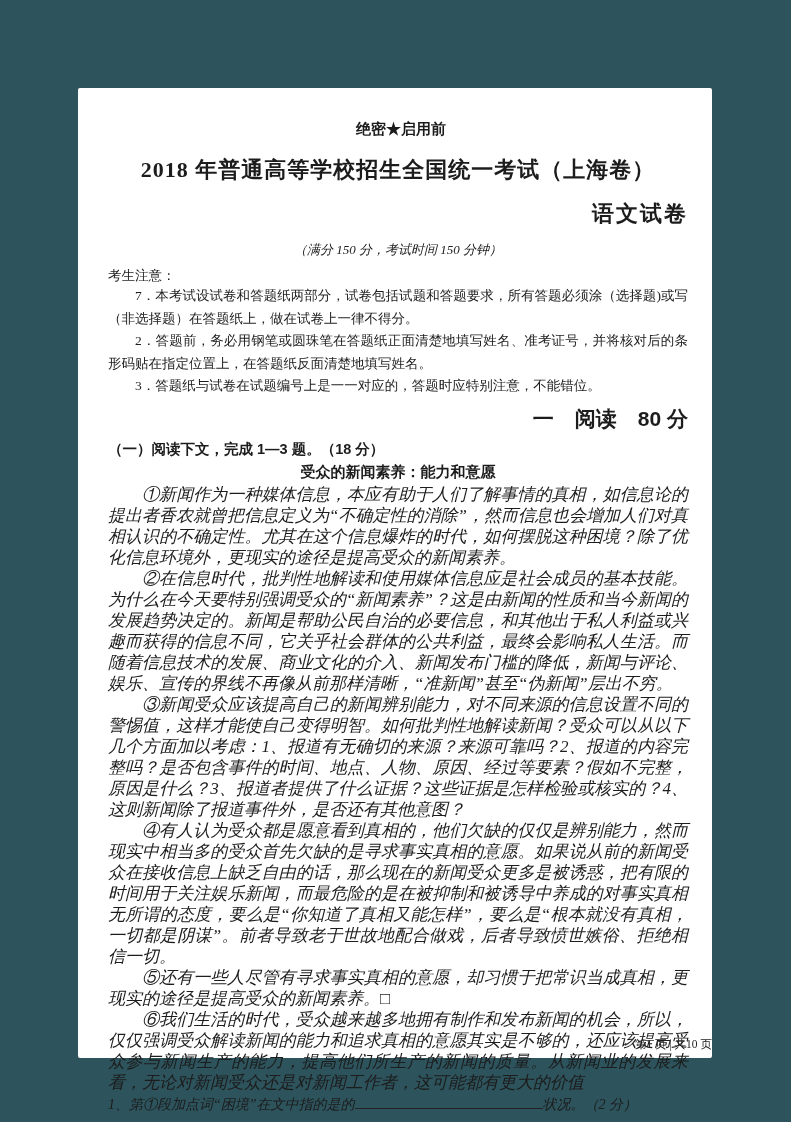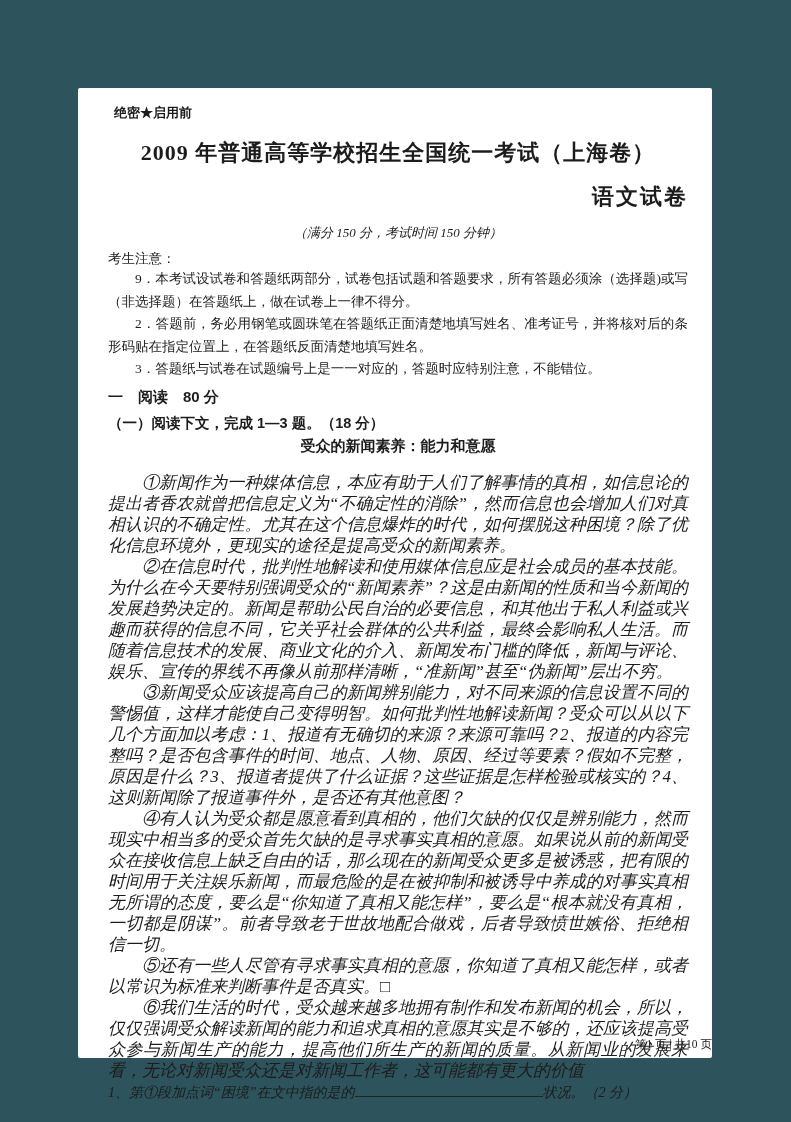--- a/index.html
+++ b/index.html
@@ -16,22 +16,23 @@
     left: 78px; top: 88px;
     width: 634px; height: 970px;
     background: #ffffff;
     border-radius: 2px;
     box-sizing: border-box;
     padding: 14px 24px 0 30px;
   }
   .classification {
     font-family: "Liberation Sans", sans-serif;
     font-weight: bold;
-    font-size: 13px;
-    margin: 2px 0 0 6px;
+    font-size: 15px;
+    margin: 18px 0 0 6px;
+    text-align: center;
   }
   .main-title {
     text-align: center;
     font-family: "Liberation Serif", serif;
     font-weight: bold;
     font-size: 22px;
     margin: 16px 0 0 0;
     letter-spacing: 1px;
   }
   .subtitle {
@@ -52,38 +53,38 @@
     margin: 8px 0 0 0;
   }
   .notice p {
     font-size: 13.5px;
     line-height: 22.5px;
     margin: 0;
     text-indent: 2em;
     text-align: justify;
   }
   .section-heading {
-    text-align: left;
+    text-align: right;
     font-family: "Liberation Sans", sans-serif;
     font-weight: bold;
-    font-size: 15px;
+    font-size: 21px;
     margin: 7px 0 0 0;
   }
   .part-heading {
     font-family: "Liberation Sans", sans-serif;
     font-weight: bold;
     font-size: 14.5px;
     margin: 7px 0 0 0;
   }
   .article-title {
     text-align: center;
     font-family: Liberation Mono, monospace;
     font-weight: bold;
     font-size: 15px;
-    margin: 4px 0 16px 0;
+    margin: 4px 0 2px 0;
   }
   .article p {
     font-size: 17px;
     line-height: 21px;
     margin: 0;
     text-indent: 2em;
     text-align: justify;
     font-style: italic;
   }
   .question {
@@ -110,44 +111,44 @@
     margin-left: 28px;
   }
 </style>
 </head>
 <body>
 
 <div class="paper">
 
   <div class="classification">绝密★启用前</div>
 
-  <div class="main-title">2009 年普通高等学校招生全国统一考试（上海卷）</div>
+  <div class="main-title">2018 年普通高等学校招生全国统一考试（上海卷）</div>
 
   <div class="subtitle">语文试卷</div>
 
   <div class="exam-info">（满分 150 分，考试时间 150 分钟）</div>
 
   <div class="notice">
     <div class="notice-heading">考生注意：</div>
-    <p>9．本考试设试卷和答题纸两部分，试卷包括试题和答题要求，所有答题必须涂（选择题)或写（非选择题）在答题纸上，做在试卷上一律不得分。</p>
+    <p>7．本考试设试卷和答题纸两部分，试卷包括试题和答题要求，所有答题必须涂（选择题)或写（非选择题）在答题纸上，做在试卷上一律不得分。</p>
     <p>2．答题前，务必用钢笔或圆珠笔在答题纸正面清楚地填写姓名、准考证号，并将核对后的条形码贴在指定位置上，在答题纸反面清楚地填写姓名。</p>
     <p>3．答题纸与试卷在试题编号上是一一对应的，答题时应特别注意，不能错位。</p>
   </div>
 
   <div class="section-heading">一　阅读　80 分</div>
 
   <div class="part-heading">（一）阅读下文，完成 1—3 题。（18 分）</div>
 
   <div class="article">
     <div class="article-title">受众的新闻素养：能力和意愿</div>
     <p>①新闻作为一种媒体信息，本应有助于人们了解事情的真相，如信息论的提出者香农就曾把信息定义为“不确定性的消除”，然而信息也会增加人们对真相认识的不确定性。尤其在这个信息爆炸的时代，如何摆脱这种困境？除了优化信息环境外，更现实的途径是提高受众的新闻素养。</p>
     <p>②在信息时代，批判性地解读和使用媒体信息应是社会成员的基本技能。为什么在今天要特别强调受众的“新闻素养”？这是由新闻的性质和当今新闻的发展趋势决定的。新闻是帮助公民自治的必要信息，和其他出于私人利益或兴趣而获得的信息不同，它关乎社会群体的公共利益，最终会影响私人生活。而随着信息技术的发展、商业文化的介入、新闻发布门槛的降低，新闻与评论、娱乐、宣传的界线不再像从前那样清晰，“准新闻”甚至“伪新闻”层出不穷。</p>
     <p>③新闻受众应该提高自己的新闻辨别能力，对不同来源的信息设置不同的警惕值，这样才能使自己变得明智。如何批判性地解读新闻？受众可以从以下几个方面加以考虑：1、报道有无确切的来源？来源可靠吗？2、报道的内容完整吗？是否包含事件的时间、地点、人物、原因、经过等要素？假如不完整，原因是什么？3、报道者提供了什么证据？这些证据是怎样检验或核实的？4、这则新闻除了报道事件外，是否还有其他意图？</p>
     <p>④有人认为受众都是愿意看到真相的，他们欠缺的仅仅是辨别能力，然而现实中相当多的受众首先欠缺的是寻求事实真相的意愿。如果说从前的新闻受众在接收信息上缺乏自由的话，那么现在的新闻受众更多是被诱惑，把有限的时间用于关注娱乐新闻，而最危险的是在被抑制和被诱导中养成的对事实真相无所谓的态度，要么是“你知道了真相又能怎样”，要么是“根本就没有真相，一切都是阴谋”。前者导致老于世故地配合做戏，后者导致愤世嫉俗、拒绝相信一切。</p>
-    <p>⑤还有一些人尽管有寻求事实真相的意愿，你知道了真相又能怎样，或者以常识为标准来判断事件是否真实。□</p>
+    <p>⑤还有一些人尽管有寻求事实真相的意愿，却习惯于把常识当成真相，更现实的途径是提高受众的新闻素养。□</p>
     <p>⑥我们生活的时代，受众越来越多地拥有制作和发布新闻的机会，所以，仅仅强调受众解读新闻的能力和追求真相的意愿其实是不够的，还应该提高受众参与新闻生产的能力，提高他们所生产的新闻的质量。从新闻业的发展来看，无论对新闻受众还是对新闻工作者，这可能都有更大的价值</p>
   </div>
 
   <div class="question"><span>1、第①段加点词“困境”在文中指的是的</span><span class="blank"></span><span>状况。（2 分）</span></div>
 
   <div class="footer">第1 页 | 共10 页</div>
 
 </div>
 
 </body></html>

